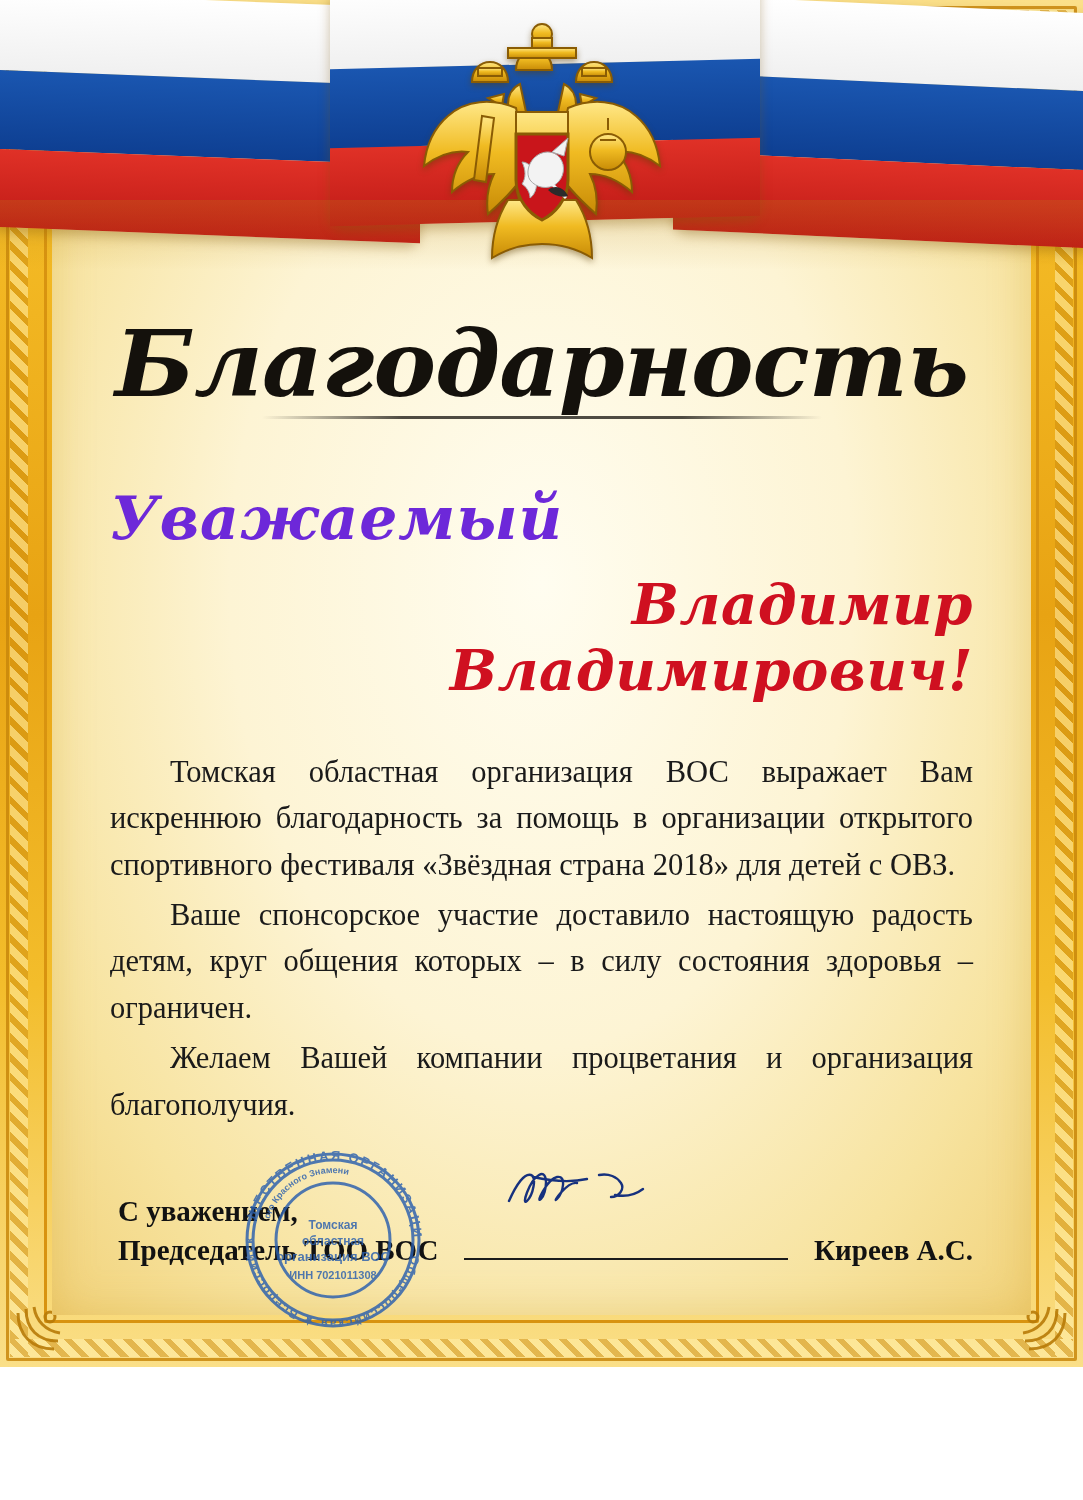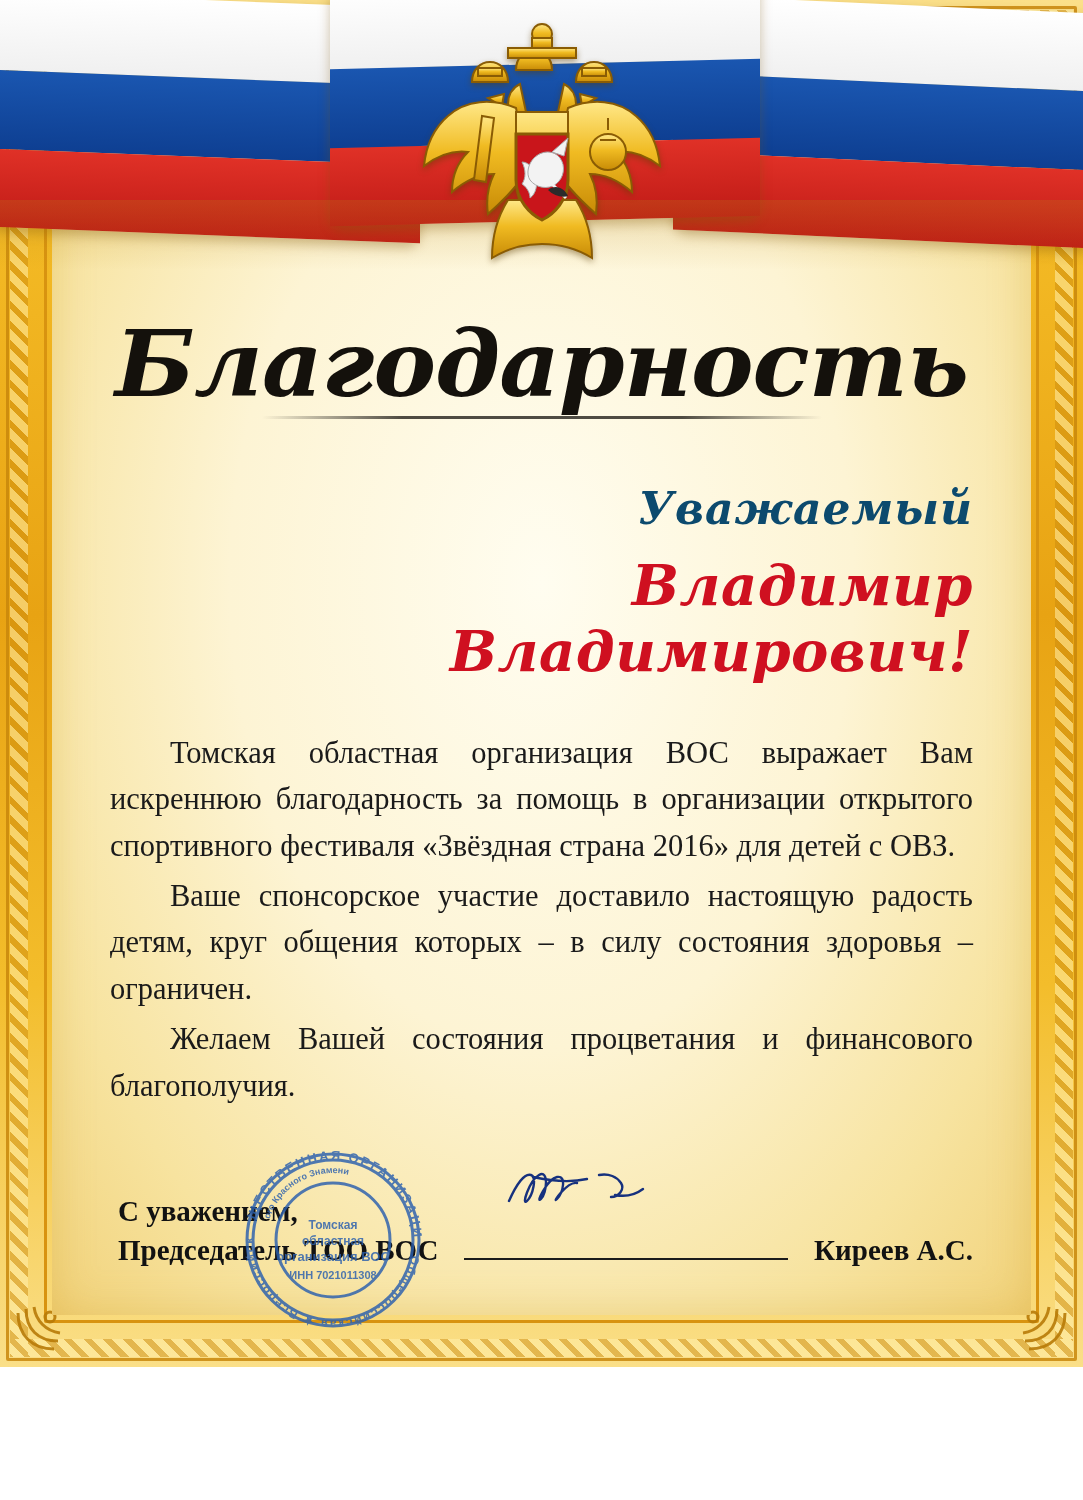--- a/index.html
+++ b/index.html
@@ -138,26 +138,26 @@
     transform: scaleX(1.02);
   }
   .title-underline {
     width: 560px;
     height: 3px;
     margin: 6px auto 0;
     background: linear-gradient(90deg, rgba(20,17,12,0), #14110c 25%, #14110c 75%, rgba(20,17,12,0));
     opacity: .75;
   }
   .salutation-1 {
-    text-align: right;
+    text-align: left;
     font-family: "DejaVu Serif", serif;
     font-style: italic;
     font-weight: 700;
-    font-size: 44px;
-    color: #0c4a6e;
+    font-size: 60px;
+    color: #6d28d9;
     margin-top: 64px;
     letter-spacing: 1px;
   }
   .salutation-2 {
     text-align: right;
     font-family: "DejaVu Serif", serif;
     font-style: italic;
     font-weight: 700;
     font-size: 56px;
     color: #cf1020;
@@ -355,23 +355,23 @@
   </div>
 
   <div class="content">
     <div class="title">Благодарность</div>
     <div class="title-underline"></div>
 
     <div class="salutation-1">Уважаемый</div>
     <div class="salutation-2">Владимир Владимирович!</div>
 
     <div class="body-text">
-      <p>Томская областная организация ВОС выражает Вам искреннюю благодарность за помощь в организации открытого спортивного фестиваля «Звёздная страна 2016» для детей с ОВЗ.</p>
+      <p>Томская областная организация ВОС выражает Вам искреннюю благодарность за помощь в организации открытого спортивного фестиваля «Звёздная страна 2018» для детей с ОВЗ.</p>
       <p>Ваше спонсорское участие доставило настоящую радость детям, круг общения которых – в силу состояния здоровья – ограничен.</p>
-      <p>Желаем Вашей состояния процветания и финансового благополучия.</p>
+      <p>Желаем Вашей компании процветания и организация благополучия.</p>
     </div>
   </div>
 
   <div class="sign-block">
     <div class="sign-line-1">С уважением,</div>
     <div class="sign-row">
       <span class="sign-role">Председатель ТОО ВОС</span>
       <span class="sign-rule"></span>
       <span class="sign-name">Киреев А.С.</span>
     </div>

